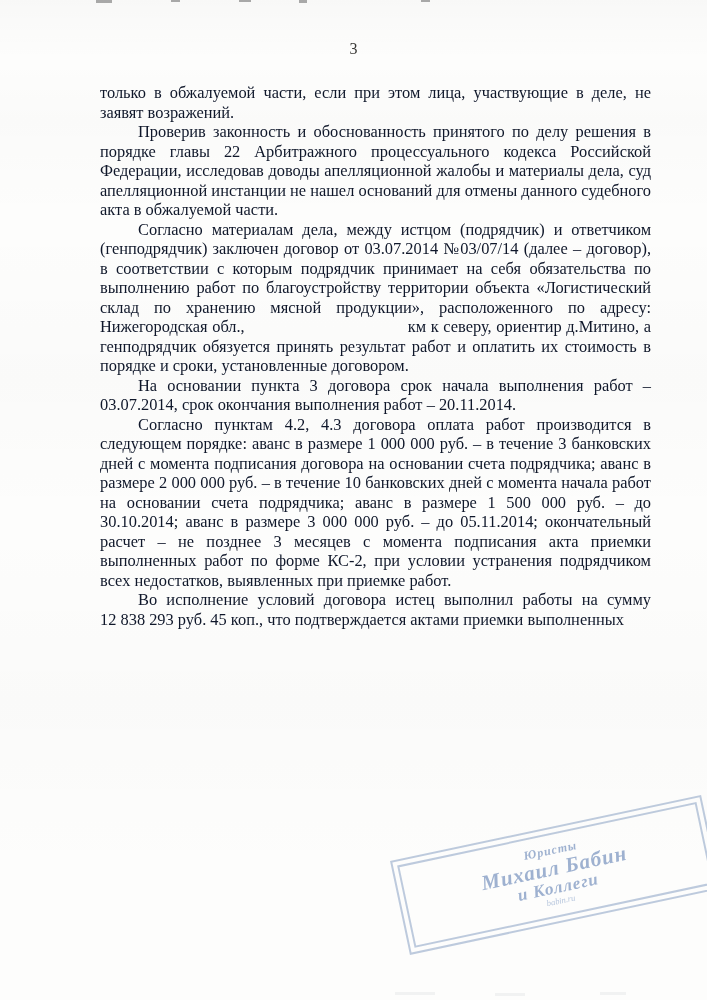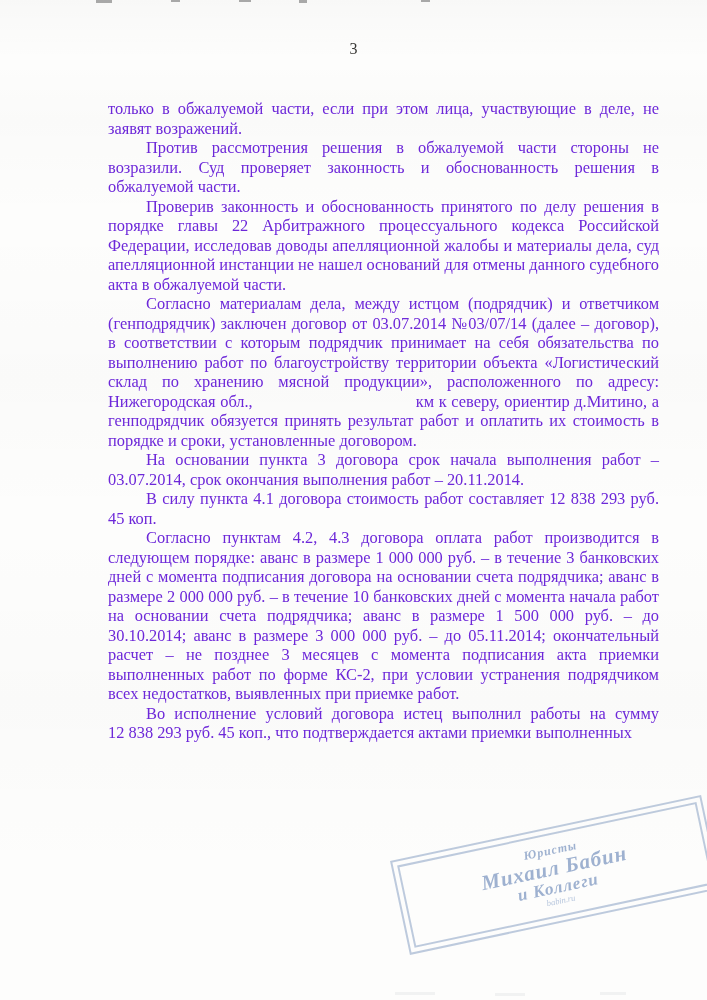--- a/index.html
+++ b/index.html
@@ -33,28 +33,27 @@
     position: absolute;
     top: 40px;
     left: 0;
     width: 707px;
     text-align: center;
     font-size: 16px;
     color: #3a3936;
   }
   .content {
     position: absolute;
-    left: 108px;
+    left: 100px;
     top: 83px;
     width: 551px;
     font-size: 16.4px;
     line-height: 19.5px;
-    color: #6d28d9;
+    color: #0f172a;
     text-align: justify;
-    margin-top: 16px;
   }
   .content p {
     margin: 0;
     padding: 0;
     text-indent: 38px;
   }
   .content p.noindent {
     text-indent: 0;
   }
   
@@ -129,25 +128,23 @@
       <div class="stamp-l3">и Коллеги</div>
       <div class="stamp-l4">babin.ru</div>
     </div>
   </div>
 
   <div class="content-layer">
     <div class="page-number">3</div>
 
     <div class="content">
       <p class="noindent">только в обжалуемой части, если при этом лица, участвующие в деле, не заявят возражений.</p>
-      <p>Против рассмотрения решения в обжалуемой части стороны не возразили. Суд проверяет законность и обоснованность решения в обжалуемой части.</p>
       <p>Проверив законность и обоснованность принятого по делу решения в порядке главы 22 Арбитражного процессуального кодекса Российской Федерации, исследовав доводы апелляционной жалобы и материалы дела, суд апелляционной инстанции не нашел оснований для отмены данного судебного акта в обжалуемой части.</p>
       <p>Согласно материалам дела, между истцом (подрядчик) и ответчиком (генподрядчик) заключен договор от 03.07.2014 №03/07/14 (далее – договор), в соответствии с которым подрядчик принимает на себя обязательства по выполнению работ по благоустройству территории объекта «Логистический склад по хранению мясной продукции», расположенного по адресу: Нижегородская обл.,&nbsp;&nbsp;&nbsp;&nbsp;&nbsp;&nbsp;&nbsp;&nbsp;&nbsp;&nbsp;&nbsp;&nbsp;&nbsp;&nbsp;&nbsp;&nbsp;&nbsp;&nbsp;&nbsp;&nbsp;&nbsp;&nbsp;&nbsp;&nbsp;&nbsp;&nbsp;&nbsp;&nbsp;&nbsp;&nbsp;&nbsp;&nbsp;&nbsp;&nbsp; км к северу, ориентир д.Митино, а генподрядчик обязуется принять результат работ и оплатить их стоимость в порядке и сроки, установленные договором.</p>
       <p>На основании пункта 3 договора срок начала выполнения работ – 03.07.2014, срок окончания выполнения работ – 20.11.2014.</p>
-      <p>В силу пункта 4.1 договора стоимость работ составляет 12&nbsp;838&nbsp;293 руб. 45 коп.</p>
       <p>Согласно пунктам 4.2, 4.3 договора оплата работ производится в следующем порядке: аванс в размере 1&nbsp;000&nbsp;000 руб. – в течение 3 банковских дней с момента подписания договора на основании счета подрядчика; аванс в размере 2&nbsp;000&nbsp;000 руб. – в течение 10 банковских дней с момента начала работ на основании счета подрядчика; аванс в размере 1&nbsp;500&nbsp;000 руб. – до 30.10.2014; аванс в размере 3&nbsp;000&nbsp;000 руб. – до 05.11.2014; окончательный расчет – не позднее 3 месяцев с момента подписания акта приемки выполненных работ по форме КС-2, при условии устранения подрядчиком всех недостатков, выявленных при приемке работ.</p>
       <p>Во исполнение условий договора истец выполнил работы на сумму 12&nbsp;838&nbsp;293 руб. 45 коп., что подтверждается актами приемки выполненных</p>
     </div>
   </div>
 
   <div class="bottom-smudge b1"></div>
   <div class="bottom-smudge b2"></div>
   <div class="bottom-smudge b3"></div>
 
 </div>

